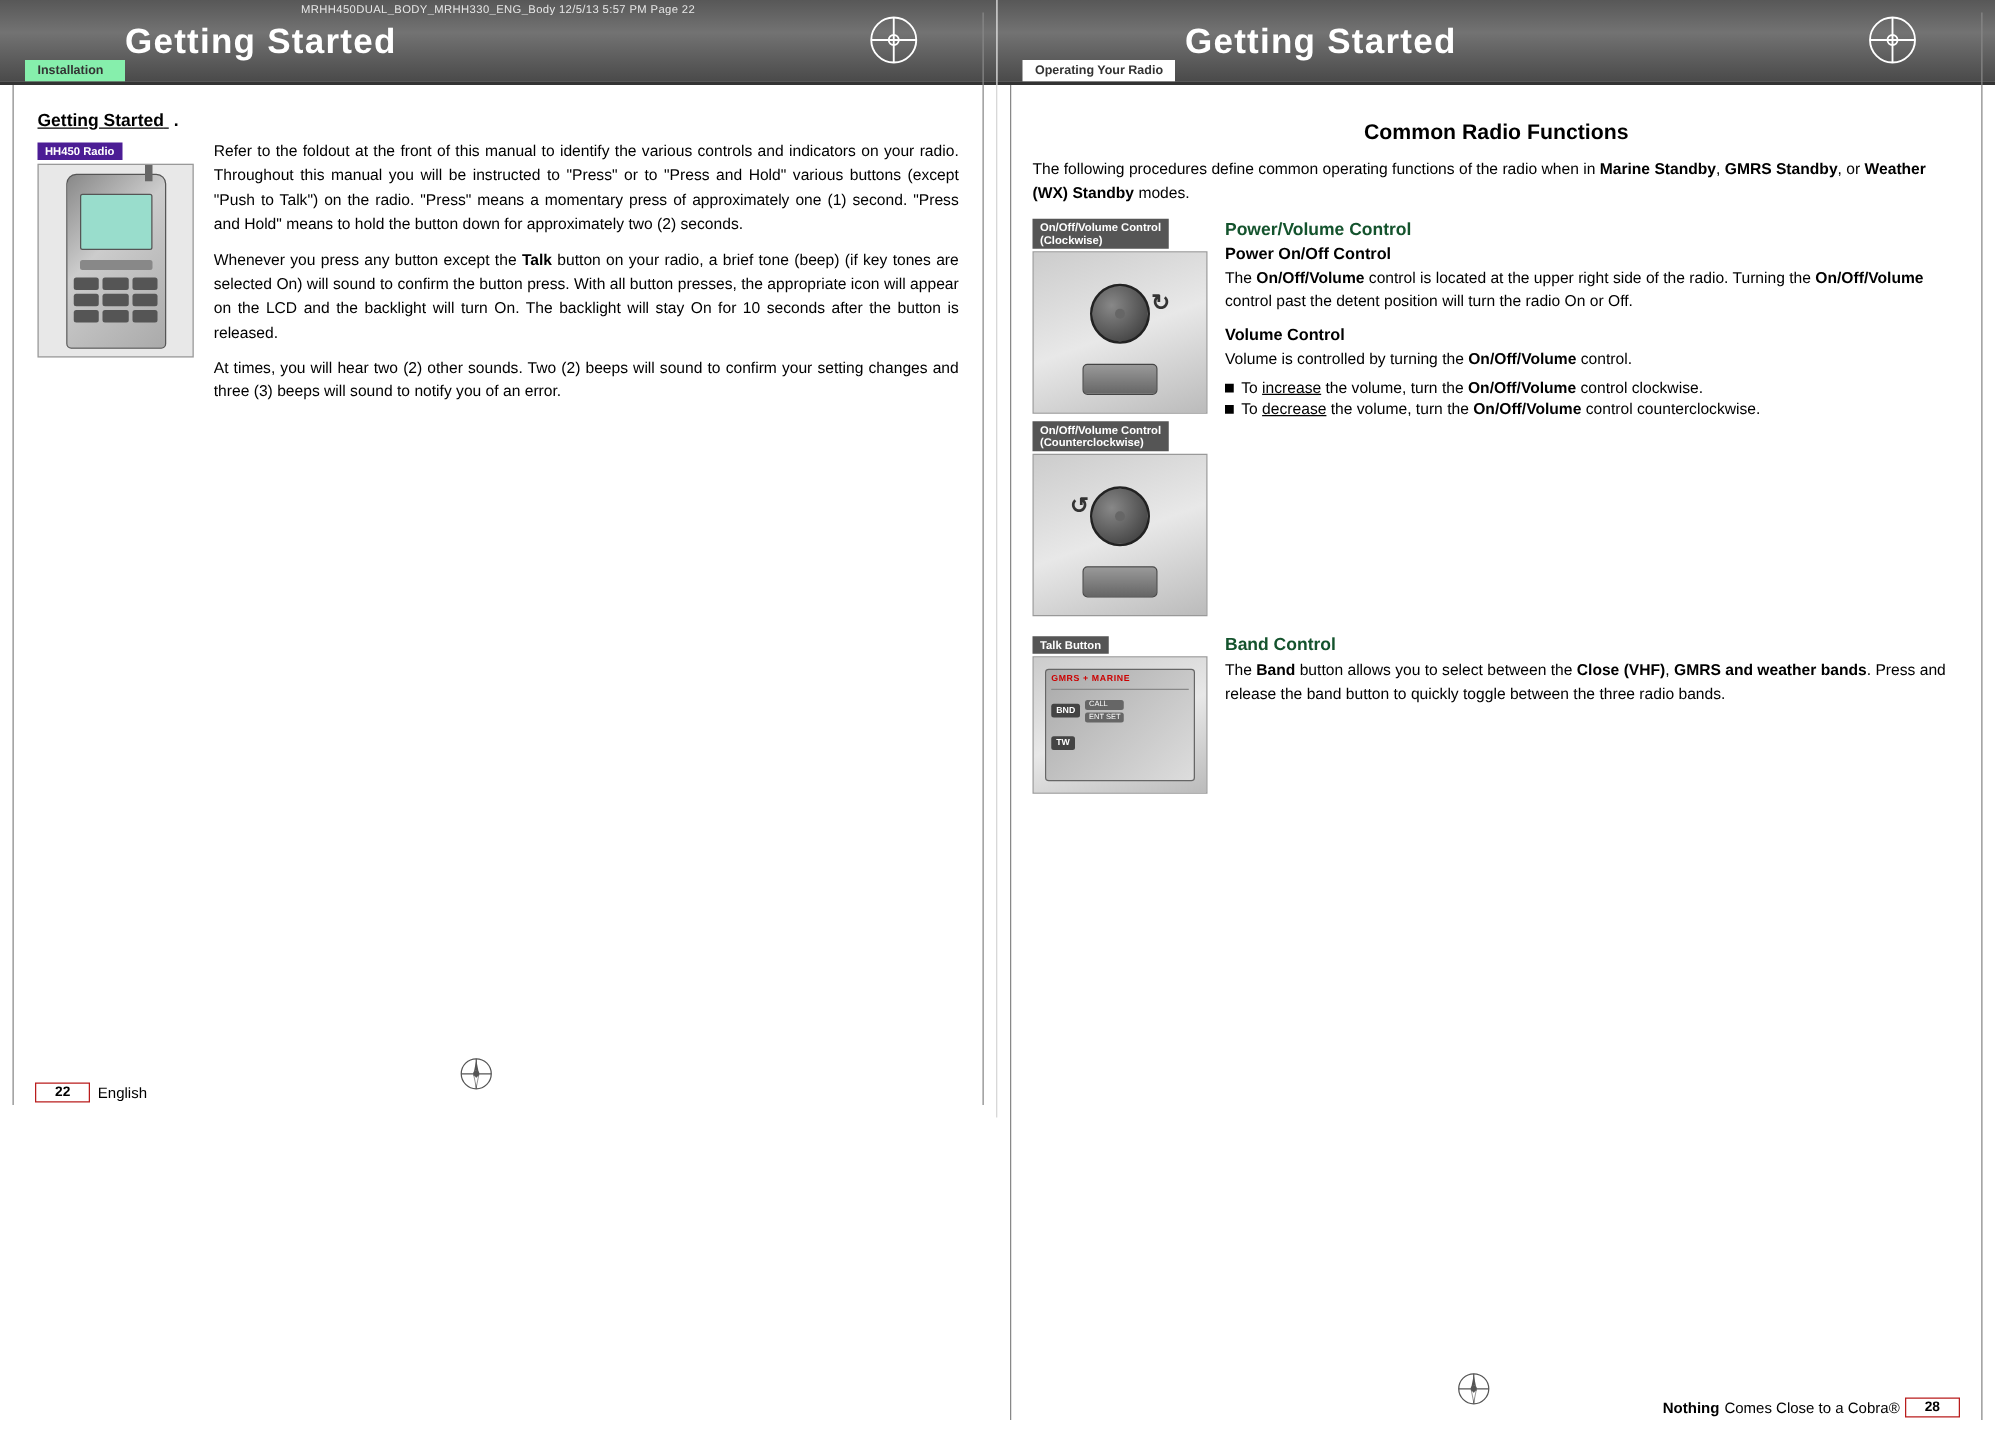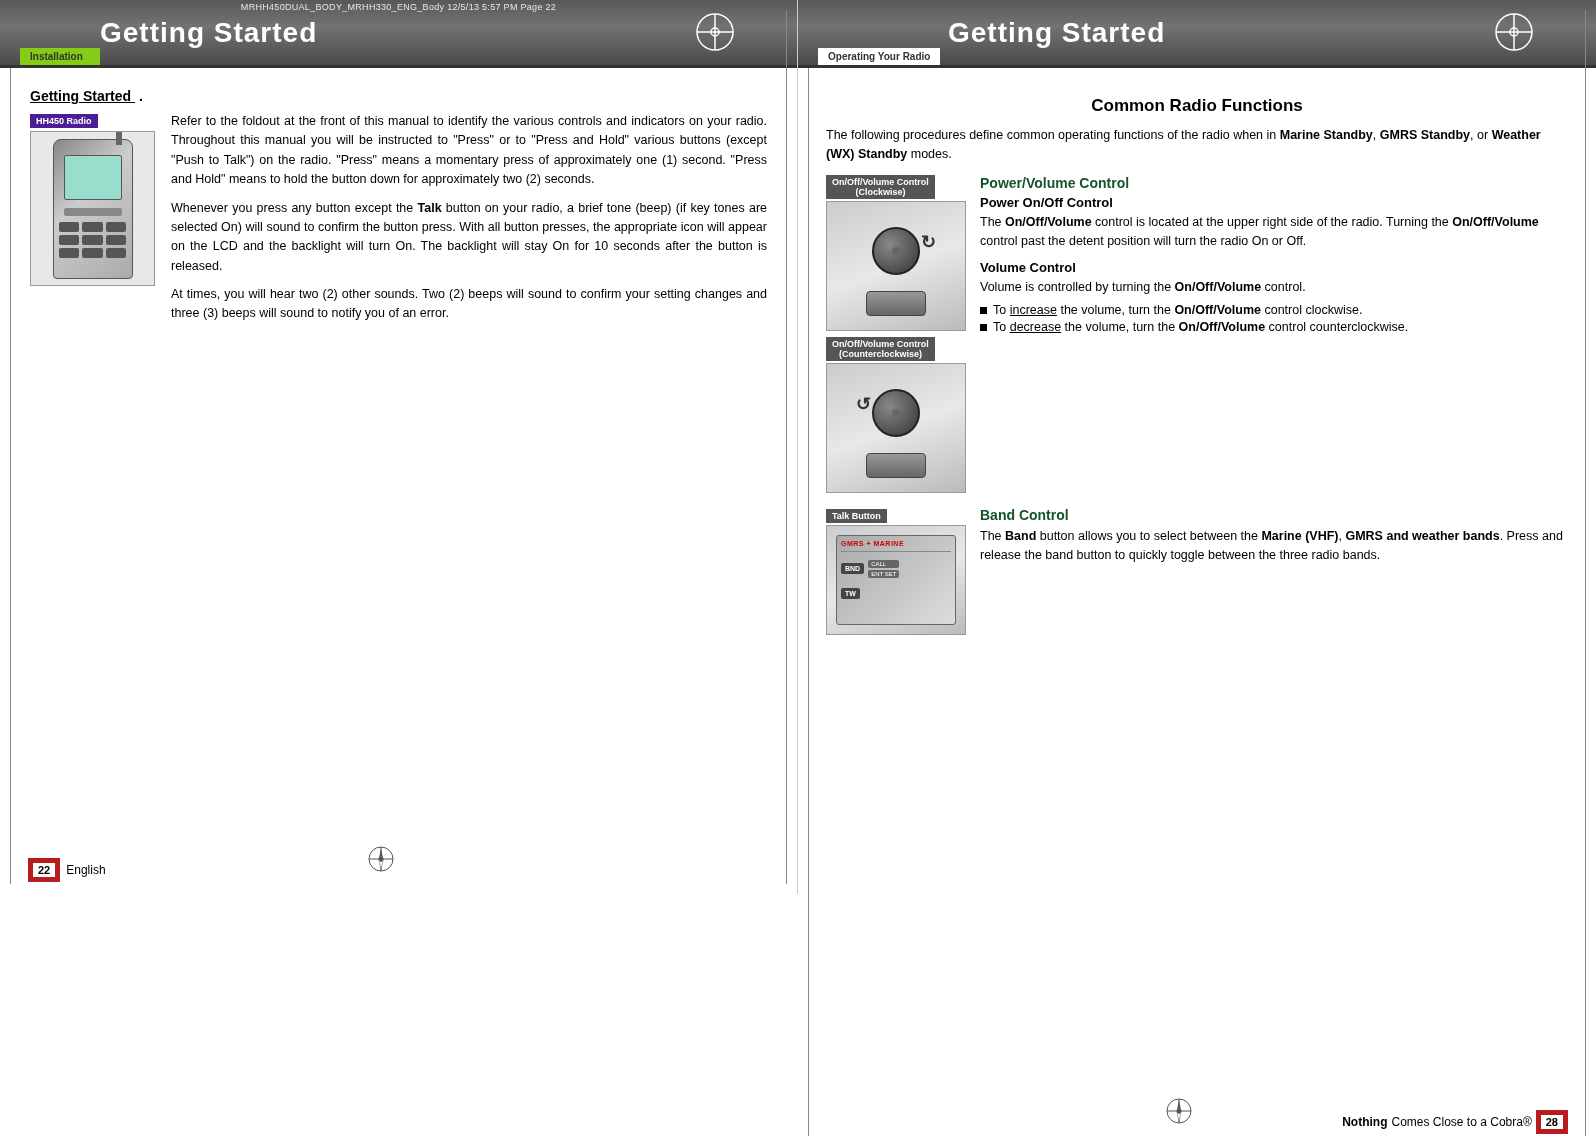--- a/index.html
+++ b/index.html
@@ -55,21 +55,21 @@
       top: 0; left: 0; right: 0; bottom: 0;
       background: linear-gradient(to bottom, #3a3a3a 0%, #5a5a5a 40%, #2a2a2a 100%);
       opacity: 0.85;
       z-index: 0;
     }
 
     .header-tab {
       position: absolute;
       bottom: 0;
       left: 20px;
-      background: #84cc16;
+      background: #86efac;
       padding: 3px 10px 3px 10px;
       font-size: 10px;
       font-weight: bold;
       color: #333;
       z-index: 2;
       min-width: 80px;
     }
 
     .header-icon {
       position: absolute;
@@ -200,22 +200,22 @@
       color: #000;
     }
 
     .page-num-left {
       display: flex;
       align-items: center;
       gap: 6px;
     }
 
     .page-num-box {
-      border: 5px solid #b91c1c;
-      padding: 1px 5px;
+      border: 1px solid #b91c1c;
+      padding: 1px 15px;
       font-size: 11px;
       font-weight: bold;
     }
 
     
     .right-content {
       padding: 16px 28px 20px 28px;
     }
 
     .right-header {
@@ -282,21 +282,20 @@
 
     .device-label-tag {
       background: #555;
       color: #fff;
       font-size: 9px;
       font-weight: bold;
       padding: 2px 6px;
       margin-bottom: 2px;
       display: inline-block;
       white-space: nowrap;
-      text-align: center;
     }
 
     .device-image {
       width: 140px;
       height: 130px;
       background: linear-gradient(160deg, #ccc 0%, #e8e8e8 50%, #bbb 100%);
       border: 1px solid #999;
       display: flex;
       align-items: center;
       justify-content: center;
@@ -698,21 +697,21 @@
               <div style="margin-top:4px;">
                 <span class="band-btn">TW</span>
               </div>
             </div>
           </div>
         </div>
 
         <div class="text-block">
           <div class="sub-section-title">Band Control</div>
           <div class="body-text-right">
-            The <strong>Band</strong> button allows you to select between the <strong>Marine (VHF)</strong>, <strong>GMRS and weather bands</strong>. Press and release the band button to quickly toggle between the three radio bands.
+            The <strong>Band</strong> button allows you to select between the <strong>Close (VHF)</strong>, <strong>GMRS and weather bands</strong>. Press and release the band button to quickly toggle between the three radio bands.
           </div>
         </div>
       </div>
     </div>
 
     <div class="right-page-footer">
 
       <div style="position:absolute; bottom:6px; left:46%;">
         <svg width="28" height="28" viewBox="0 0 28 28">
           <circle cx="14" cy="14" r="12" fill="none" stroke="#555" stroke-width="1"></circle>

